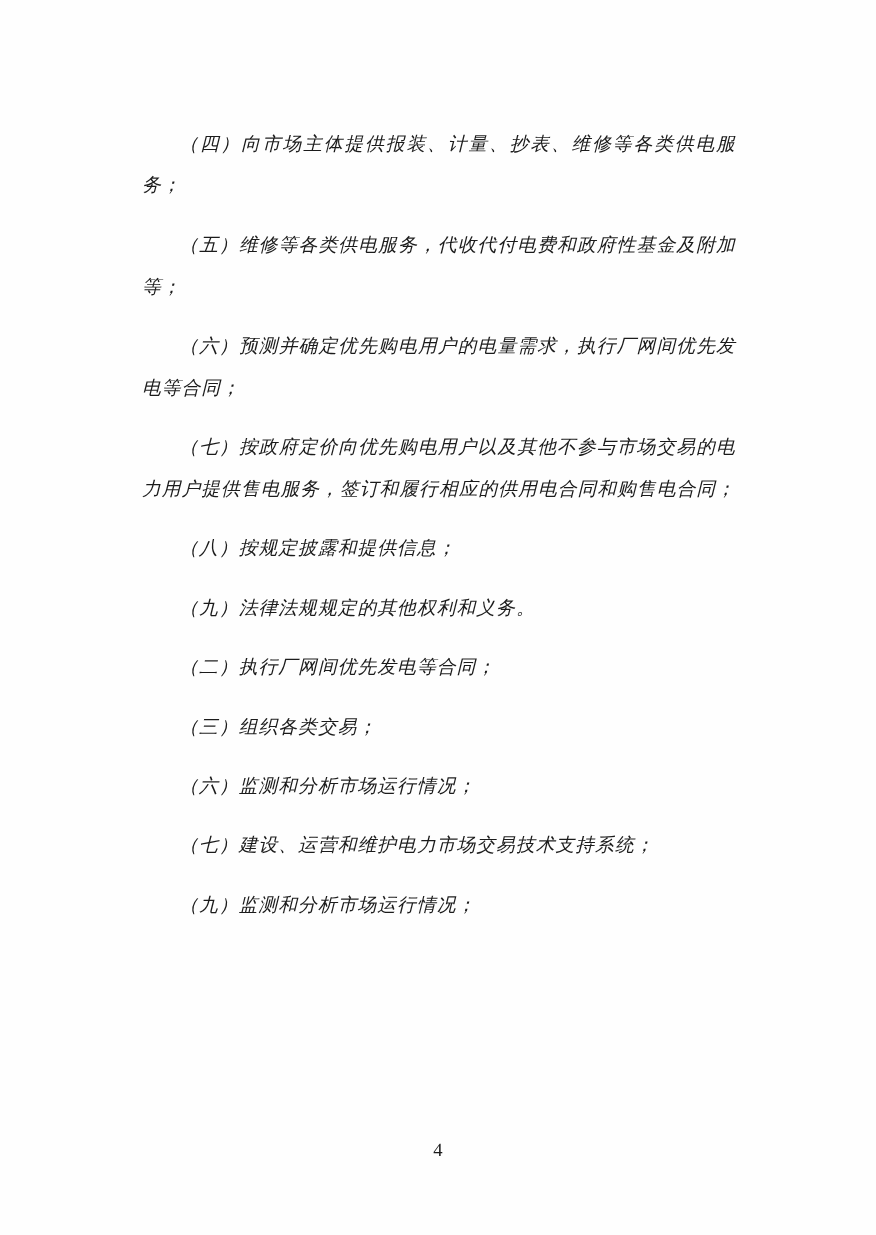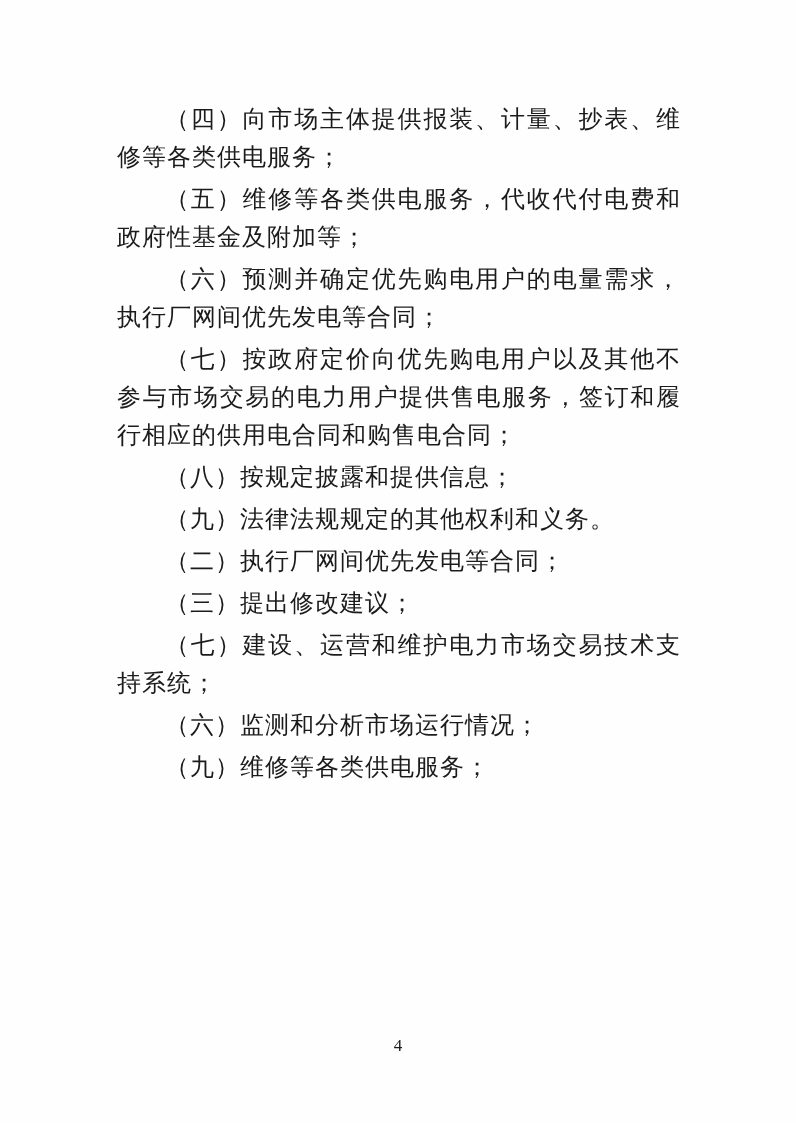--- a/index.html
+++ b/index.html
@@ -16,27 +16,28 @@
     font-family: "Liberation Serif", "DejaVu Serif", serif;
     color: #1b1b1b;
   }
   .doc-body {
     position: absolute;
     top: 96px;
     left: 113px;
     width: 572px;
   }
   .para {
-    margin: 4px;
-    font-size: 24px;
+    margin: 16px;
+    font-size: 17px;
     line-height: 38px;
     letter-spacing: 1px;
     text-align: justify;
     text-indent: 2em;
     word-break: break-all;
+    font-style: italic;
   }
   .prefix {
     font-weight: bold;
     margin-right: 0.85em;
   }
   .prefix:empty {
     display: none;
     margin: 0;
   }
   .page-number {
@@ -65,25 +66,25 @@
       <p class="para"><span class="ptext">（七）按政府定价向优先购电用户以及其他不参与市场交易的电力用户提供售电服务，签订和履行相应的供用电合同和购售电合同；</span></p>
 
       <p class="para"><span class="ptext">（八）按规定披露和提供信息；</span></p>
 
       <p class="para"><span class="ptext">（九）法律法规规定的其他权利和义务。</span></p>
 
 
 
       <p class="para"><span class="ptext">（二）执行厂网间优先发电等合同；</span></p>
 
-      <p class="para"><span class="ptext">（三）提出修改建议；</span></p>
+      <p class="para"><span class="ptext">（三）组织各类交易；</span></p>
 
 
 
+      <p class="para"><span class="ptext">（六）监测和分析市场运行情况；</span></p>
+
       <p class="para"><span class="ptext">（七）建设、运营和维护电力市场交易技术支持系统；</span></p>
 
-      <p class="para"><span class="ptext">（六）监测和分析市场运行情况；</span></p>
 
-
-      <p class="para"><span class="ptext">（九）维修等各类供电服务；</span></p>
+      <p class="para"><span class="ptext">（九）监测和分析市场运行情况；</span></p>
     </div>
   <div class="page-number">4</div>
 </div>
 
 </body></html>

